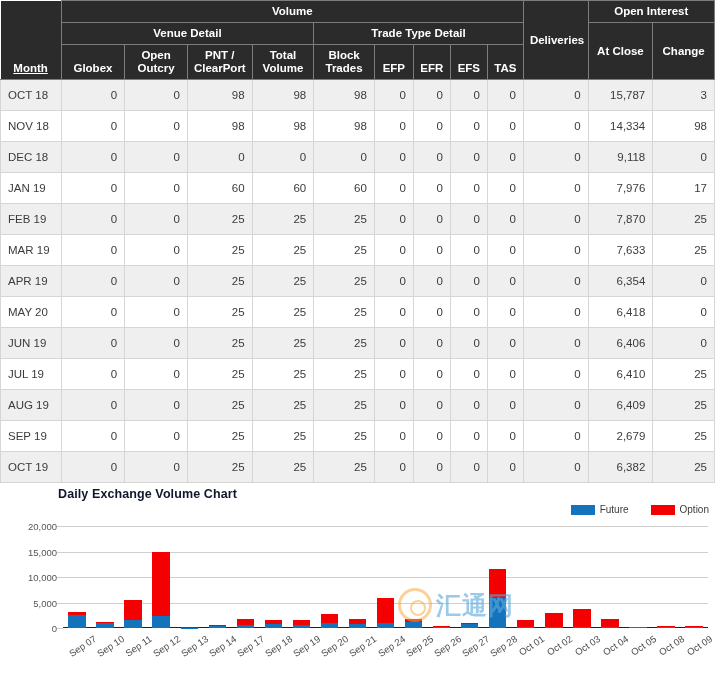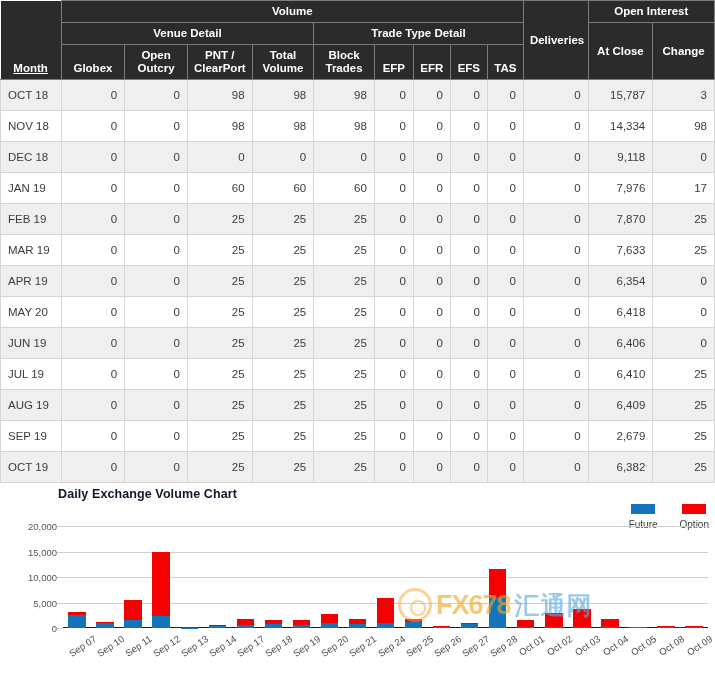--- a/index.html
+++ b/index.html
@@ -57,21 +57,21 @@
 
   .legend {
     position:absolute;
     right:6px; top:21px;
     display:flex;
     gap:22px;
     align-items:center;
     font-size:10px;
     color:#3c3c3c;
   }
-  .legend .entry { display:flex; align-items:center; gap:5px;flex-direction:column; }
+  .legend .entry { display:flex; align-items:center; gap:5px; }
   .legend .swatch { width:24px; height:10px; display:block; }
 
   .plot {
     position:absolute;
     left:63px; top:43px;
     width:645px; height:102px;
   }
   .gridline {
     position:absolute;
     left:0; width:100%;
@@ -660,16 +660,15 @@
       <div class="xlab-slot">
         <div class="xlab">Oct 08</div>
       </div>
       <div class="xlab-slot">
         <div class="xlab">Oct 09</div>
       </div>
     </div>
 
   <div class="watermark">
     <span class="wm-ring"></span>
-    <span class="wm-fx">FX678</span>
     <span class="wm-cn">汇通网</span>
   </div>
 </div>
 
 </body></html>

